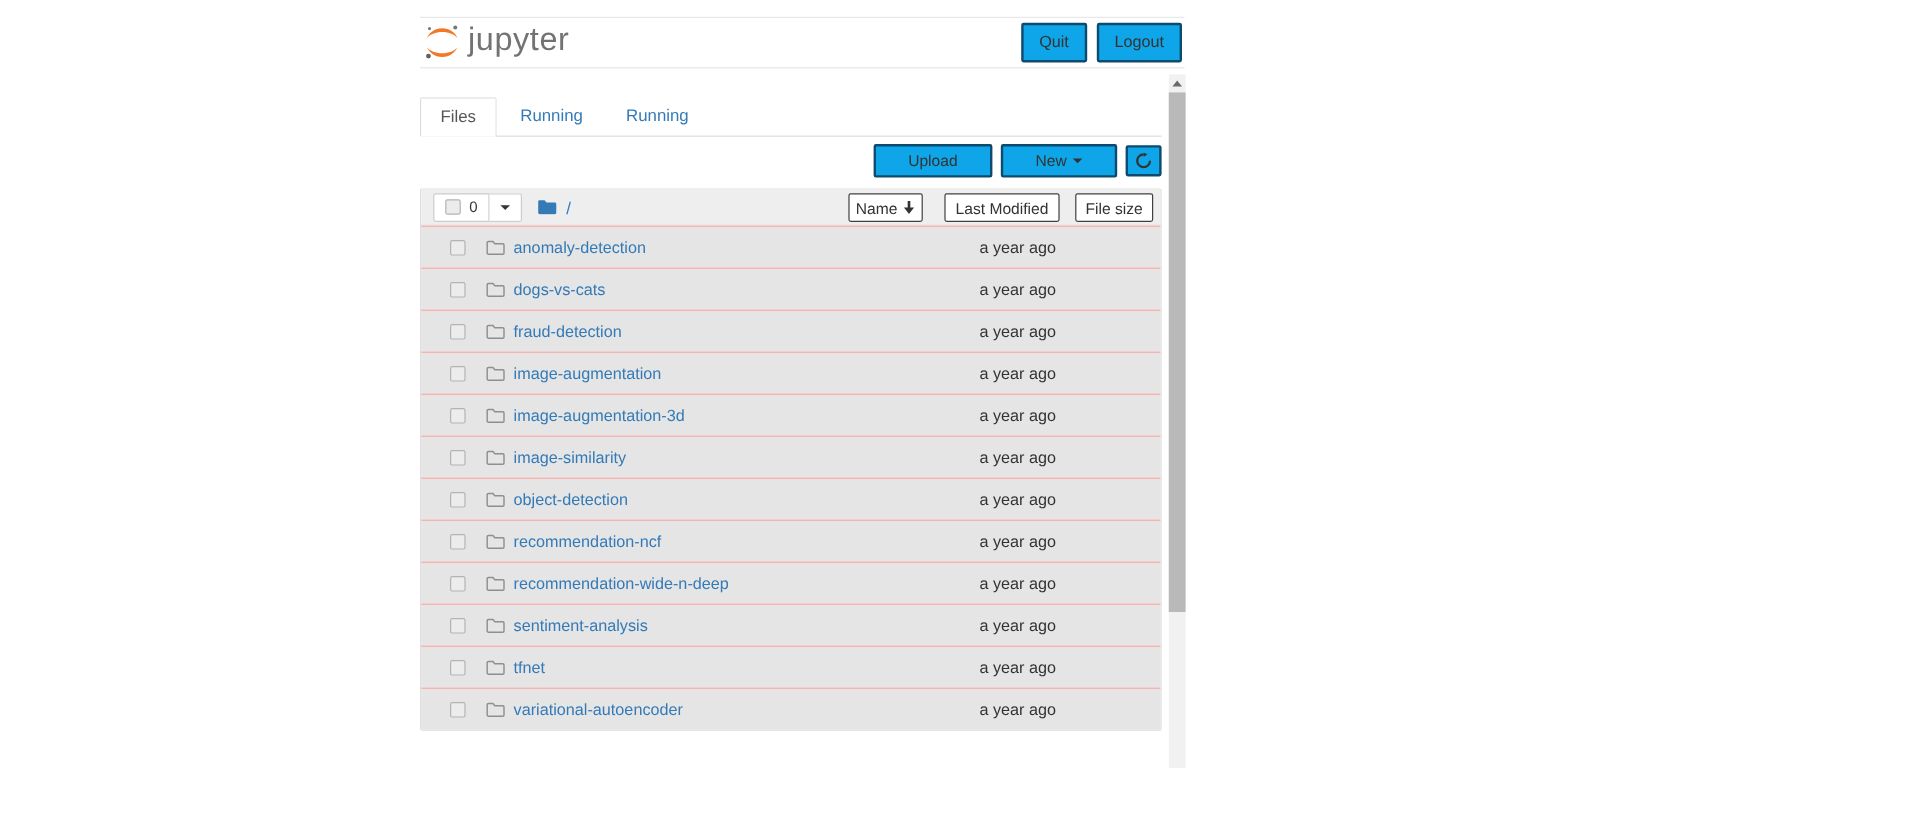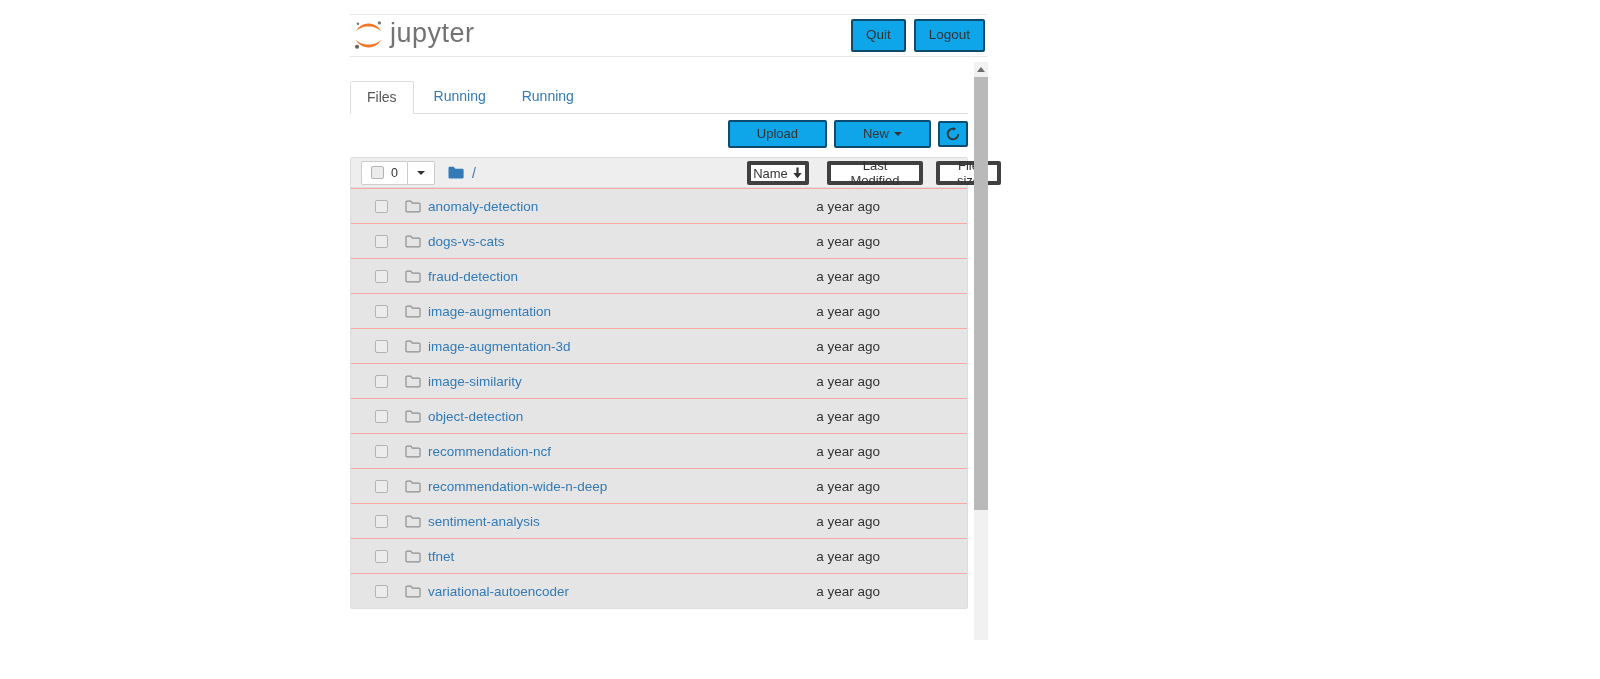--- a/index.html
+++ b/index.html
@@ -61,23 +61,23 @@
     padding:0 9px; display:flex; align-items:center; cursor:pointer;
   }
   input[type="checkbox"] {
     appearance:none; -webkit-appearance:none; width:13px; height:13px; margin:0;
     background:#ececec; border:1px solid #b3b3b3; border-radius:2px; cursor:pointer;
   }
   .breadcrumb { display:flex; align-items:center; gap:8px; margin-left:13px; }
   .slash-link { color:#337ab7; font-size:14px; text-decoration:none; cursor:pointer; }
 
   .sort-btn {
-    position:absolute; top:3px; height:24px; background:#fff; border:4px solid #404040;
+    position:absolute; top:3px; height:24px; background:#fff; border:1px solid #404040;
     border-radius:2px; font-size:13px; color:#333; display:flex; align-items:center;
-    justify-content:center; cursor:pointer;margin-left:40px;
+    justify-content:center; cursor:pointer;
   }
   .sort-name { left:356px; width:62px; gap:4px; }
   .sort-lm   { left:436px; width:96px; }
   .sort-fs   { left:545px; width:65px; }
 
   .row {
     position:relative; height:35px; display:flex; align-items:center; padding-left:24px;
     border-top:1px solid #fca5a5; background:#e5e5e5;
   }
   .row:first-of-type { border-top:none; }

